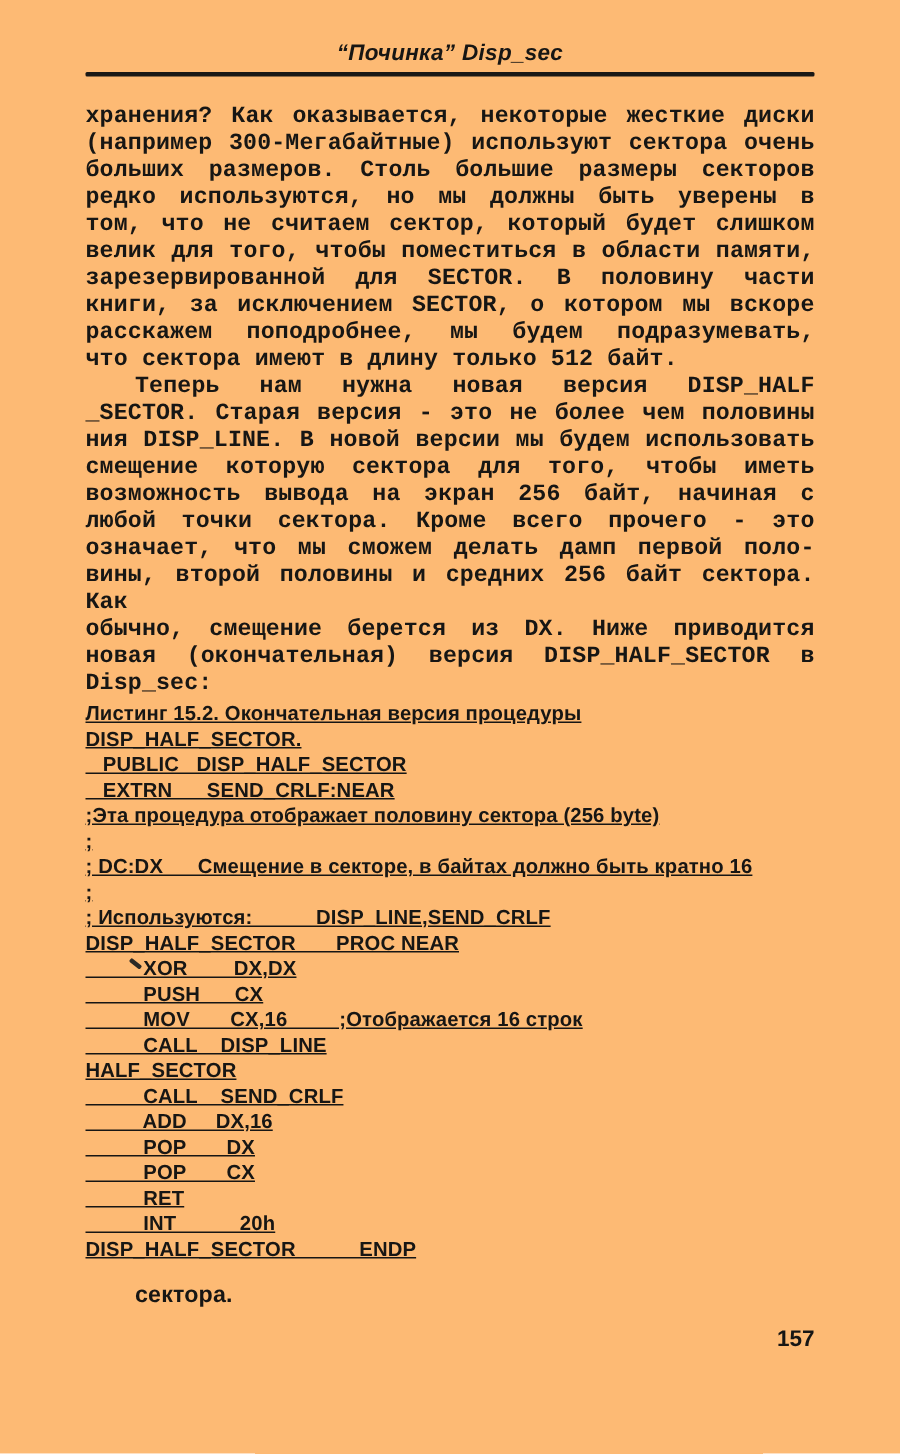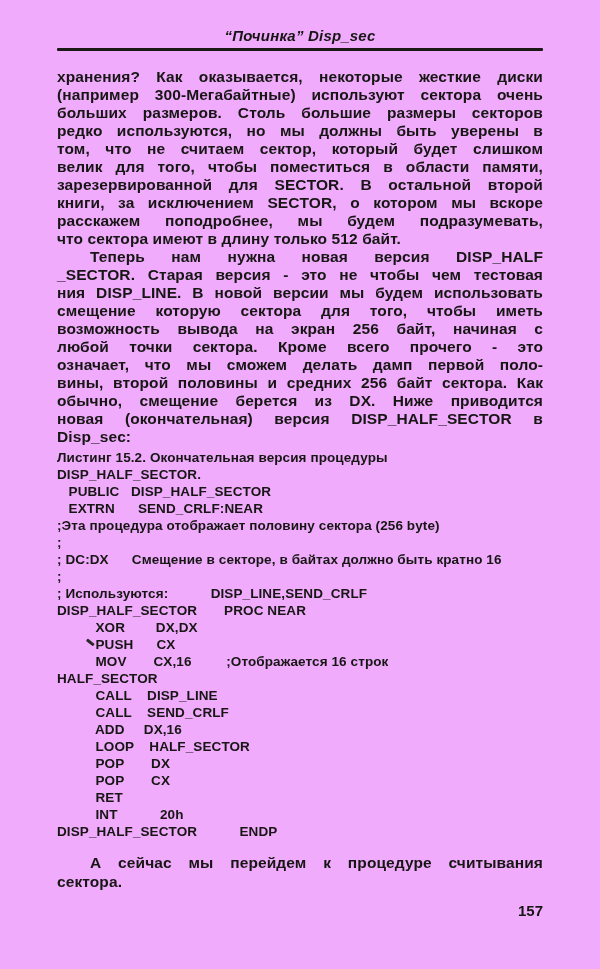--- a/index.html
+++ b/index.html
@@ -4,21 +4,21 @@
 <style>
   html, body {
     margin: 0;
     padding: 0;
     background: #ffffff;
   }
   .page {
     position: relative;
     width: 600px;
     height: 969px;
-    background: #f0abfc;
+    background: #fdba74;
     color: #171614;
     font-family: "Liberation Sans", sans-serif;
     font-weight: 700;
     overflow: hidden;
     box-sizing: border-box;
   }
   .content {
     padding: 0 57px 0 57px;
   }
   
@@ -34,37 +34,39 @@
     height: 3px;
     background: #1a1916;
     border-radius: 1px;
   }
   
   .bodytext {
     margin-top: 17px;
     font-size: 15.5px;
     line-height: 18px;
     letter-spacing: 0.1px;
+    font-family: Liberation Mono, monospace;
   }
   .line {
     text-align: justify;
     text-align-last: justify;
   }
   .line.lastline {
     text-align-last: left;
   }
   .para.indent .line:first-child {
     text-indent: 33px;
   }
   
   .listing {
     margin-top: 3px;
     font-size: 13.5px;
     line-height: 17px;
     letter-spacing: 0.1px;
+    text-decoration: underline;
   }
   .code-line {
     white-space: pre;
   }
   
   .closing {
     margin-top: 13px;
     font-size: 15.5px;
     line-height: 19px;
     letter-spacing: 0.1px;
@@ -99,28 +101,28 @@
 
     <main>
       <section class="bodytext" id="body-text">
           <div class="para">
             <div class="line">хранения? Как оказывается, некоторые жесткие диски</div>
             <div class="line">(например 300-Мегабайтные) используют сектора очень</div>
             <div class="line">больших размеров. Столь большие размеры секторов</div>
             <div class="line">редко используются, но мы должны быть уверены в</div>
             <div class="line">том, что не считаем сектор, который будет слишком</div>
             <div class="line">велик для того, чтобы поместиться в области памяти,</div>
-            <div class="line">зарезервированной для SECTOR. В остальной второй</div>
+            <div class="line">зарезервированной для SECTOR. В половину части</div>
             <div class="line">книги, за исключением SECTOR, о котором мы вскоре</div>
             <div class="line">расскажем поподробнее, мы будем подразумевать,</div>
             <div class="line lastline">что сектора имеют в длину только 512 байт.</div>
           </div>
           <div class="para indent">
             <div class="line">Теперь нам нужна новая версия DISP_HALF</div>
-            <div class="line">_SECTOR. Старая версия - это не чтобы чем тестовая</div>
+            <div class="line">_SECTOR. Старая версия - это не более чем половины</div>
             <div class="line">ния DISP_LINE. В новой версии мы будем использовать</div>
             <div class="line">смещение которую сектора для того, чтобы иметь</div>
             <div class="line">возможность вывода на экран 256 байт, начиная с</div>
             <div class="line">любой точки сектора. Кроме всего прочего - это</div>
             <div class="line">означает, что мы сможем делать дамп первой поло-</div>
             <div class="line">вины, второй половины и средних 256 байт сектора. Как</div>
             <div class="line">обычно, смещение берется из DX. Ниже приводится</div>
             <div class="line">новая (окончательная) версия DISP_HALF_SECTOR в</div>
             <div class="line lastline">Disp_sec:</div>
           </div>
@@ -133,35 +135,33 @@
           <div class="code-line">   EXTRN      SEND_CRLF:NEAR</div>
           <div class="code-line">;Эта процедура отображает половину сектора (256 byte)</div>
           <div class="code-line">;</div>
           <div class="code-line">; DC:DX      Смещение в секторе, в байтах должно быть кратно 16</div>
           <div class="code-line">;</div>
           <div class="code-line">; Используются:           DISP_LINE,SEND_CRLF</div>
           <div class="code-line">DISP_HALF_SECTOR       PROC NEAR</div>
           <div class="code-line">          XOR        DX,DX</div>
           <div class="code-line">          PUSH      CX</div>
           <div class="code-line">          MOV       CX,16         ;Отображается 16 строк</div>
+          <div class="code-line">          CALL    DISP_LINE</div>
           <div class="code-line">HALF_SECTOR</div>
-          <div class="code-line">          CALL    DISP_LINE</div>
           <div class="code-line">          CALL    SEND_CRLF</div>
           <div class="code-line">          ADD     DX,16</div>
-          <div class="code-line">          LOOP    HALF_SECTOR</div>
           <div class="code-line">          POP       DX</div>
           <div class="code-line">          POP       CX</div>
           <div class="code-line">          RET</div>
           <div class="code-line">          INT           20h</div>
           <div class="code-line">DISP_HALF_SECTOR           ENDP</div>
         </section>
 
       <section class="closing" id="closing-paragraph">
           <div class="para indent">
-            <div class="line">А сейчас мы перейдем к процедуре считывания</div>
             <div class="line lastline">сектора.</div>
           </div>
         </section>
     </main>
 
     <footer>
       <div class="pageno">157</div>
     </footer>
   </div>
 

